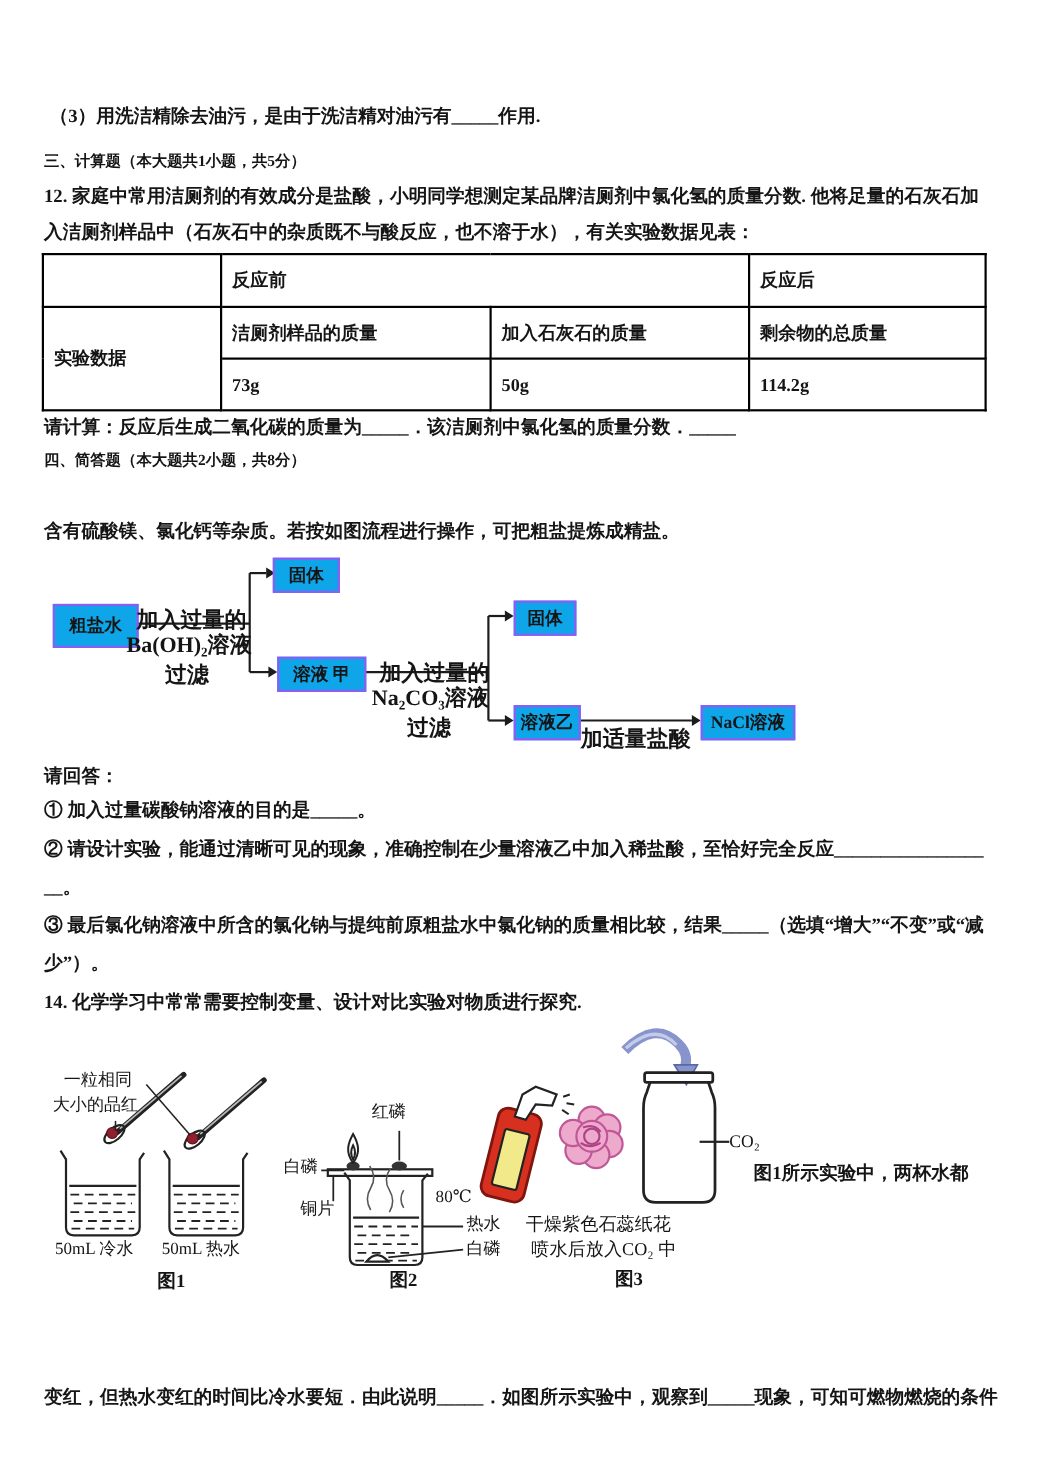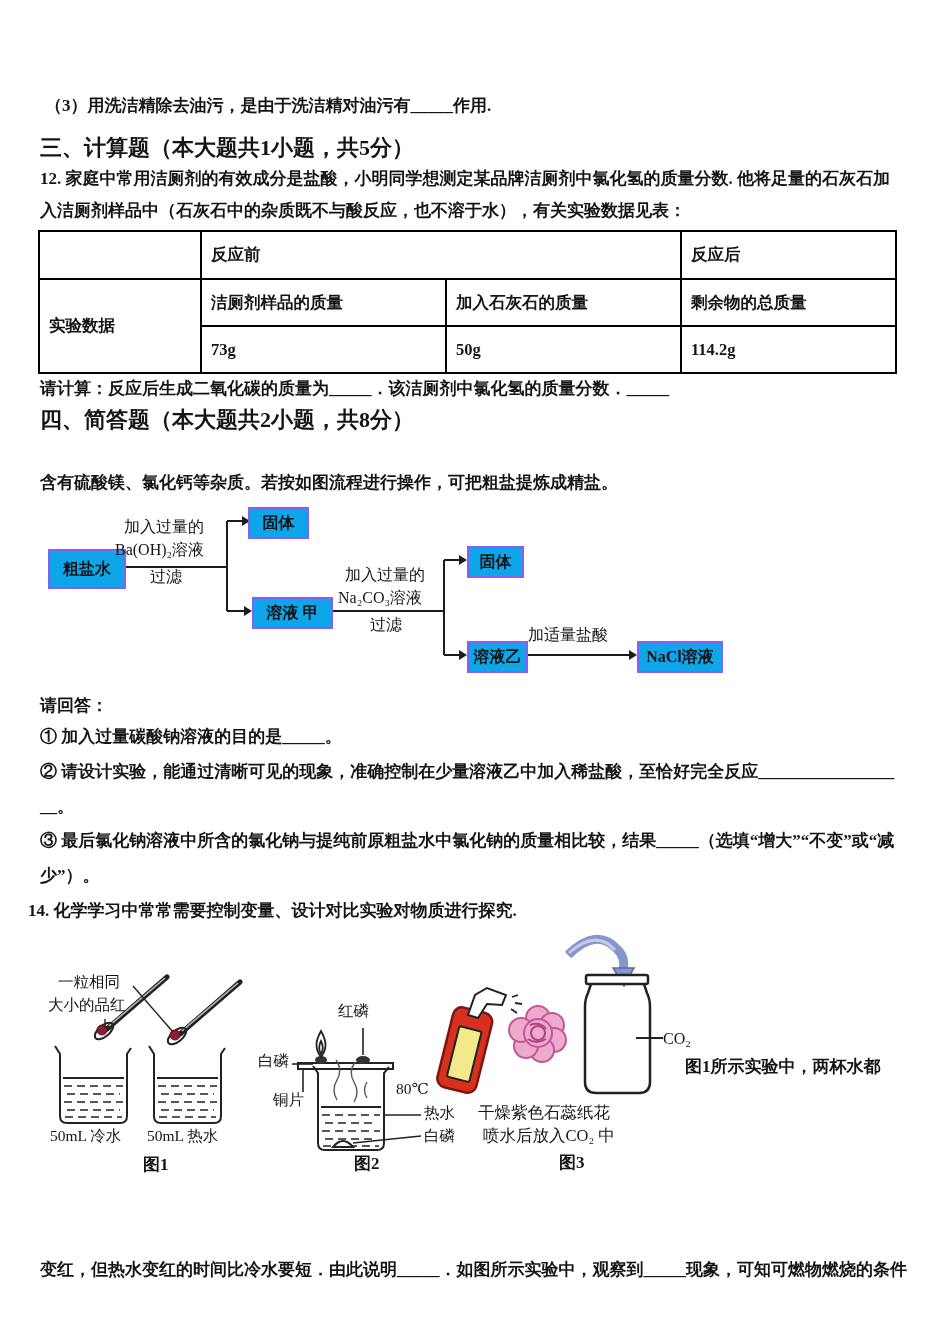--- a/index.html
+++ b/index.html
@@ -1,26 +1,26 @@
 <!DOCTYPE html>
 <html><head>
 <meta charset="utf-8">
 <style>
   html,body{margin:0;padding:0;background:#ffffff;}
   .page{position:relative;width:950px;height:1344px;background:#ffffff;overflow:hidden;
         font-family:"Liberation Serif","DejaVu Serif",serif;color:#151515;border-radius:17px;}
   .line{position:absolute;white-space:nowrap;font-size:17px;font-weight:700;line-height:22px;}
-  .sec{font-size:22px;}
+  .sec{font-size:14px;}
   .data-table{position:absolute;left:38px;top:230px;border-collapse:collapse;table-layout:fixed;
               width:857px;}
   .data-table td{border:2px solid #000;font-weight:700;font-size:16.5px;padding:0 9px;
                  vertical-align:middle;text-align:left;background:#fff;}
   .fbox{position:absolute;border:2px solid #8b5cf6;background:#0ea5e9;display:flex;align-items:center;
         justify-content:center;font-weight:700;font-size:16px;white-space:nowrap;}
-  .flabel{position:absolute;font-weight:400;font-size:16px;white-space:nowrap;line-height:18px;}
+  .flabel{position:absolute;font-weight:700;font-size:20px;white-space:nowrap;line-height:18px;margin-top:37px;}
   .figlabel{position:absolute;font-weight:400;font-size:15.5px;white-space:nowrap;line-height:18px;}
   .figcap{position:absolute;font-weight:700;font-size:17px;white-space:nowrap;margin-left:16px;}
   svg{position:absolute;overflow:visible;}
 </style>
 </head>
 <body>
 
 <div class="page">
 
   <div class="line" style="left:45px;top:95px">（3）用洗洁精除去油污，是由于洗洁精对油污有_____作用.</div>
@@ -94,21 +94,21 @@
     <div class="flabel" style="left:528px;top:626px">加适量盐酸</div>
     <div class="fbox" style="left:637px;top:641px;width:82px;height:28px">NaCl溶液</div>
   </div>
 
   <div class="line" style="left:40px;top:695px">请回答：</div>
   <div class="line" style="left:40px;top:726px">① 加入过量碳酸钠溶液的目的是_____。</div>
   <div class="line" style="left:40px;top:761px">② 请设计实验，能通过清晰可见的现象，准确控制在少量溶液乙中加入稀盐酸，至恰好完全反应________________</div>
   <div class="line" style="left:40px;top:796px">__。</div>
   <div class="line" style="left:40px;top:830px">③ 最后氯化钠溶液中所含的氯化钠与提纯前原粗盐水中氯化钠的质量相比较，结果_____（选填“增大”“不变”或“减</div>
   <div class="line" style="left:40px;top:865px">少”）。</div>
-  <div class="line" style="left:28px;top:900px">14. 化学学习中常常需要控制变量、设计对比实验对物质进行探究.</div>
+  <div class="line" style="left:40px;top:900px">14. 化学学习中常常需要控制变量、设计对比实验对物质进行探究.</div>
 
   <svg style="left:45px;top:955px" width="200" height="175" viewBox="0 0 200 175">
     <g stroke="#222" fill="none" stroke-width="2">
       <path d="M10 91 L15 99 L15 161 Q15 168 22 168 L75 168 Q82 168 82 161 L82 99 L86 93"></path>
       <line x1="18" y1="123" x2="79" y2="123"></line>
       <g stroke-dasharray="8 5" stroke-width="1.6">
         <line x1="19" y1="131" x2="78" y2="131"></line>
           <line x1="22" y1="139" x2="75" y2="139"></line>
         <line x1="19" y1="147" x2="78" y2="147"></line>
           <line x1="22" y1="155" x2="75" y2="155"></line>

